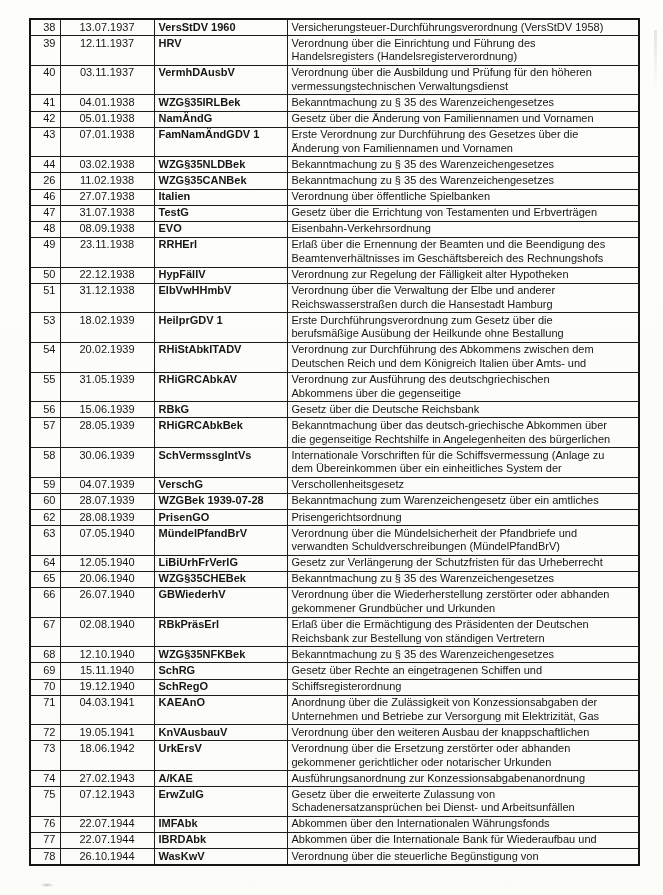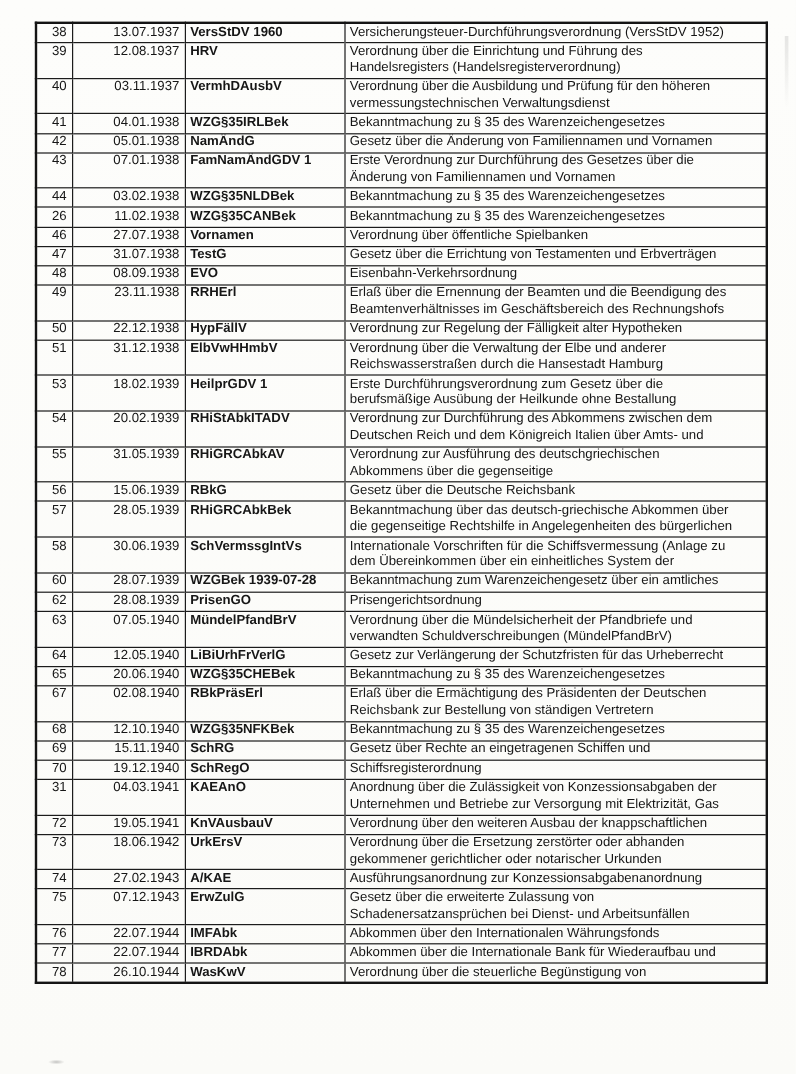--- a/index.html
+++ b/index.html
@@ -34,21 +34,21 @@
     overflow: hidden;
   }
   td.c-num {
     width: 30px;
     text-align: right;
     padding-right: 2px;
     border-right: 1.6px solid #1c1c1c;
   }
   td.c-date {
     width: 94px;
-    text-align: right;
+    text-align: center;
     border-right: 1.6px solid #1c1c1c;
   }
   td.c-abbr {
     width: 133px;
     font-weight: bold;
     padding-left: 7px;
     border-right: 1.6px solid #1c1c1c;
     margin-top: 36px;
   }
   td.c-desc {
@@ -72,25 +72,25 @@
 </head>
 <body>
 
 <div class="page">
   <table class="regs">
     <tbody>
         <tr>
     <td class="c-num">38</td>
     <td class="c-date">13.07.1937</td>
     <td class="c-abbr">VersStDV 1960</td>
-    <td class="c-desc">Versicherungsteuer-Durchführungsverordnung (VersStDV 1952)</td>
+    <td class="c-desc">Versicherungsteuer-Durchführungsverordnung (VersStDV 1958)</td>
   </tr>
         <tr>
     <td class="c-num">39</td>
-    <td class="c-date">12.08.1937</td>
+    <td class="c-date">12.11.1937</td>
     <td class="c-abbr">HRV</td>
     <td class="c-desc">Verordnung über die Einrichtung und Führung des
 Handelsregisters (Handelsregisterverordnung)</td>
   </tr>
         <tr>
     <td class="c-num">40</td>
     <td class="c-date">03.11.1937</td>
     <td class="c-abbr">VermhDAusbV</td>
     <td class="c-desc">Verordnung über die Ausbildung und Prüfung für den höheren
 vermessungstechnischen Verwaltungsdienst</td>
@@ -122,21 +122,21 @@
   </tr>
         <tr>
     <td class="c-num">26</td>
     <td class="c-date">11.02.1938</td>
     <td class="c-abbr">WZG§35CANBek</td>
     <td class="c-desc">Bekanntmachung zu § 35 des Warenzeichengesetzes</td>
   </tr>
         <tr>
     <td class="c-num">46</td>
     <td class="c-date">27.07.1938</td>
-    <td class="c-abbr">Vornamen</td>
+    <td class="c-abbr">Italien</td>
     <td class="c-desc">Verordnung über öffentliche Spielbanken</td>
   </tr>
         <tr>
     <td class="c-num">47</td>
     <td class="c-date">31.07.1938</td>
     <td class="c-abbr">TestG</td>
     <td class="c-desc">Gesetz über die Errichtung von Testamenten und Erbverträgen</td>
   </tr>
         <tr>
     <td class="c-num">48</td>
@@ -199,20 +199,26 @@
 die gegenseitige Rechtshilfe in Angelegenheiten des bürgerlichen</td>
   </tr>
         <tr>
     <td class="c-num">58</td>
     <td class="c-date">30.06.1939</td>
     <td class="c-abbr">SchVermssgIntVs</td>
     <td class="c-desc">Internationale Vorschriften für die Schiffsvermessung (Anlage zu
 dem Übereinkommen über ein einheitliches System der</td>
   </tr>
         <tr>
+    <td class="c-num">59</td>
+    <td class="c-date">04.07.1939</td>
+    <td class="c-abbr">VerschG</td>
+    <td class="c-desc">Verschollenheitsgesetz</td>
+  </tr>
+        <tr>
     <td class="c-num">60</td>
     <td class="c-date">28.07.1939</td>
     <td class="c-abbr">WZGBek 1939-07-28</td>
     <td class="c-desc">Bekanntmachung zum Warenzeichengesetz über ein amtliches</td>
   </tr>
         <tr>
     <td class="c-num">62</td>
     <td class="c-date">28.08.1939</td>
     <td class="c-abbr">PrisenGO</td>
     <td class="c-desc">Prisengerichtsordnung</td>
@@ -230,20 +236,27 @@
     <td class="c-abbr">LiBiUrhFrVerlG</td>
     <td class="c-desc">Gesetz zur Verlängerung der Schutzfristen für das Urheberrecht</td>
   </tr>
         <tr>
     <td class="c-num">65</td>
     <td class="c-date">20.06.1940</td>
     <td class="c-abbr">WZG§35CHEBek</td>
     <td class="c-desc">Bekanntmachung zu § 35 des Warenzeichengesetzes</td>
   </tr>
         <tr>
+    <td class="c-num">66</td>
+    <td class="c-date">26.07.1940</td>
+    <td class="c-abbr">GBWiederhV</td>
+    <td class="c-desc">Verordnung über die Wiederherstellung zerstörter oder abhanden
+gekommener Grundbücher und Urkunden</td>
+  </tr>
+        <tr>
     <td class="c-num">67</td>
     <td class="c-date">02.08.1940</td>
     <td class="c-abbr">RBkPräsErl</td>
     <td class="c-desc">Erlaß über die Ermächtigung des Präsidenten der Deutschen
 Reichsbank zur Bestellung von ständigen Vertretern</td>
   </tr>
         <tr>
     <td class="c-num">68</td>
     <td class="c-date">12.10.1940</td>
     <td class="c-abbr">WZG§35NFKBek</td>
@@ -255,21 +268,21 @@
     <td class="c-abbr">SchRG</td>
     <td class="c-desc">Gesetz über Rechte an eingetragenen Schiffen und</td>
   </tr>
         <tr>
     <td class="c-num">70</td>
     <td class="c-date">19.12.1940</td>
     <td class="c-abbr">SchRegO</td>
     <td class="c-desc">Schiffsregisterordnung</td>
   </tr>
         <tr>
-    <td class="c-num">31</td>
+    <td class="c-num">71</td>
     <td class="c-date">04.03.1941</td>
     <td class="c-abbr">KAEAnO</td>
     <td class="c-desc">Anordnung über die Zulässigkeit von Konzessionsabgaben der
 Unternehmen und Betriebe zur Versorgung mit Elektrizität, Gas</td>
   </tr>
         <tr>
     <td class="c-num">72</td>
     <td class="c-date">19.05.1941</td>
     <td class="c-abbr">KnVAusbauV</td>
     <td class="c-desc">Verordnung über den weiteren Ausbau der knappschaftlichen</td>

